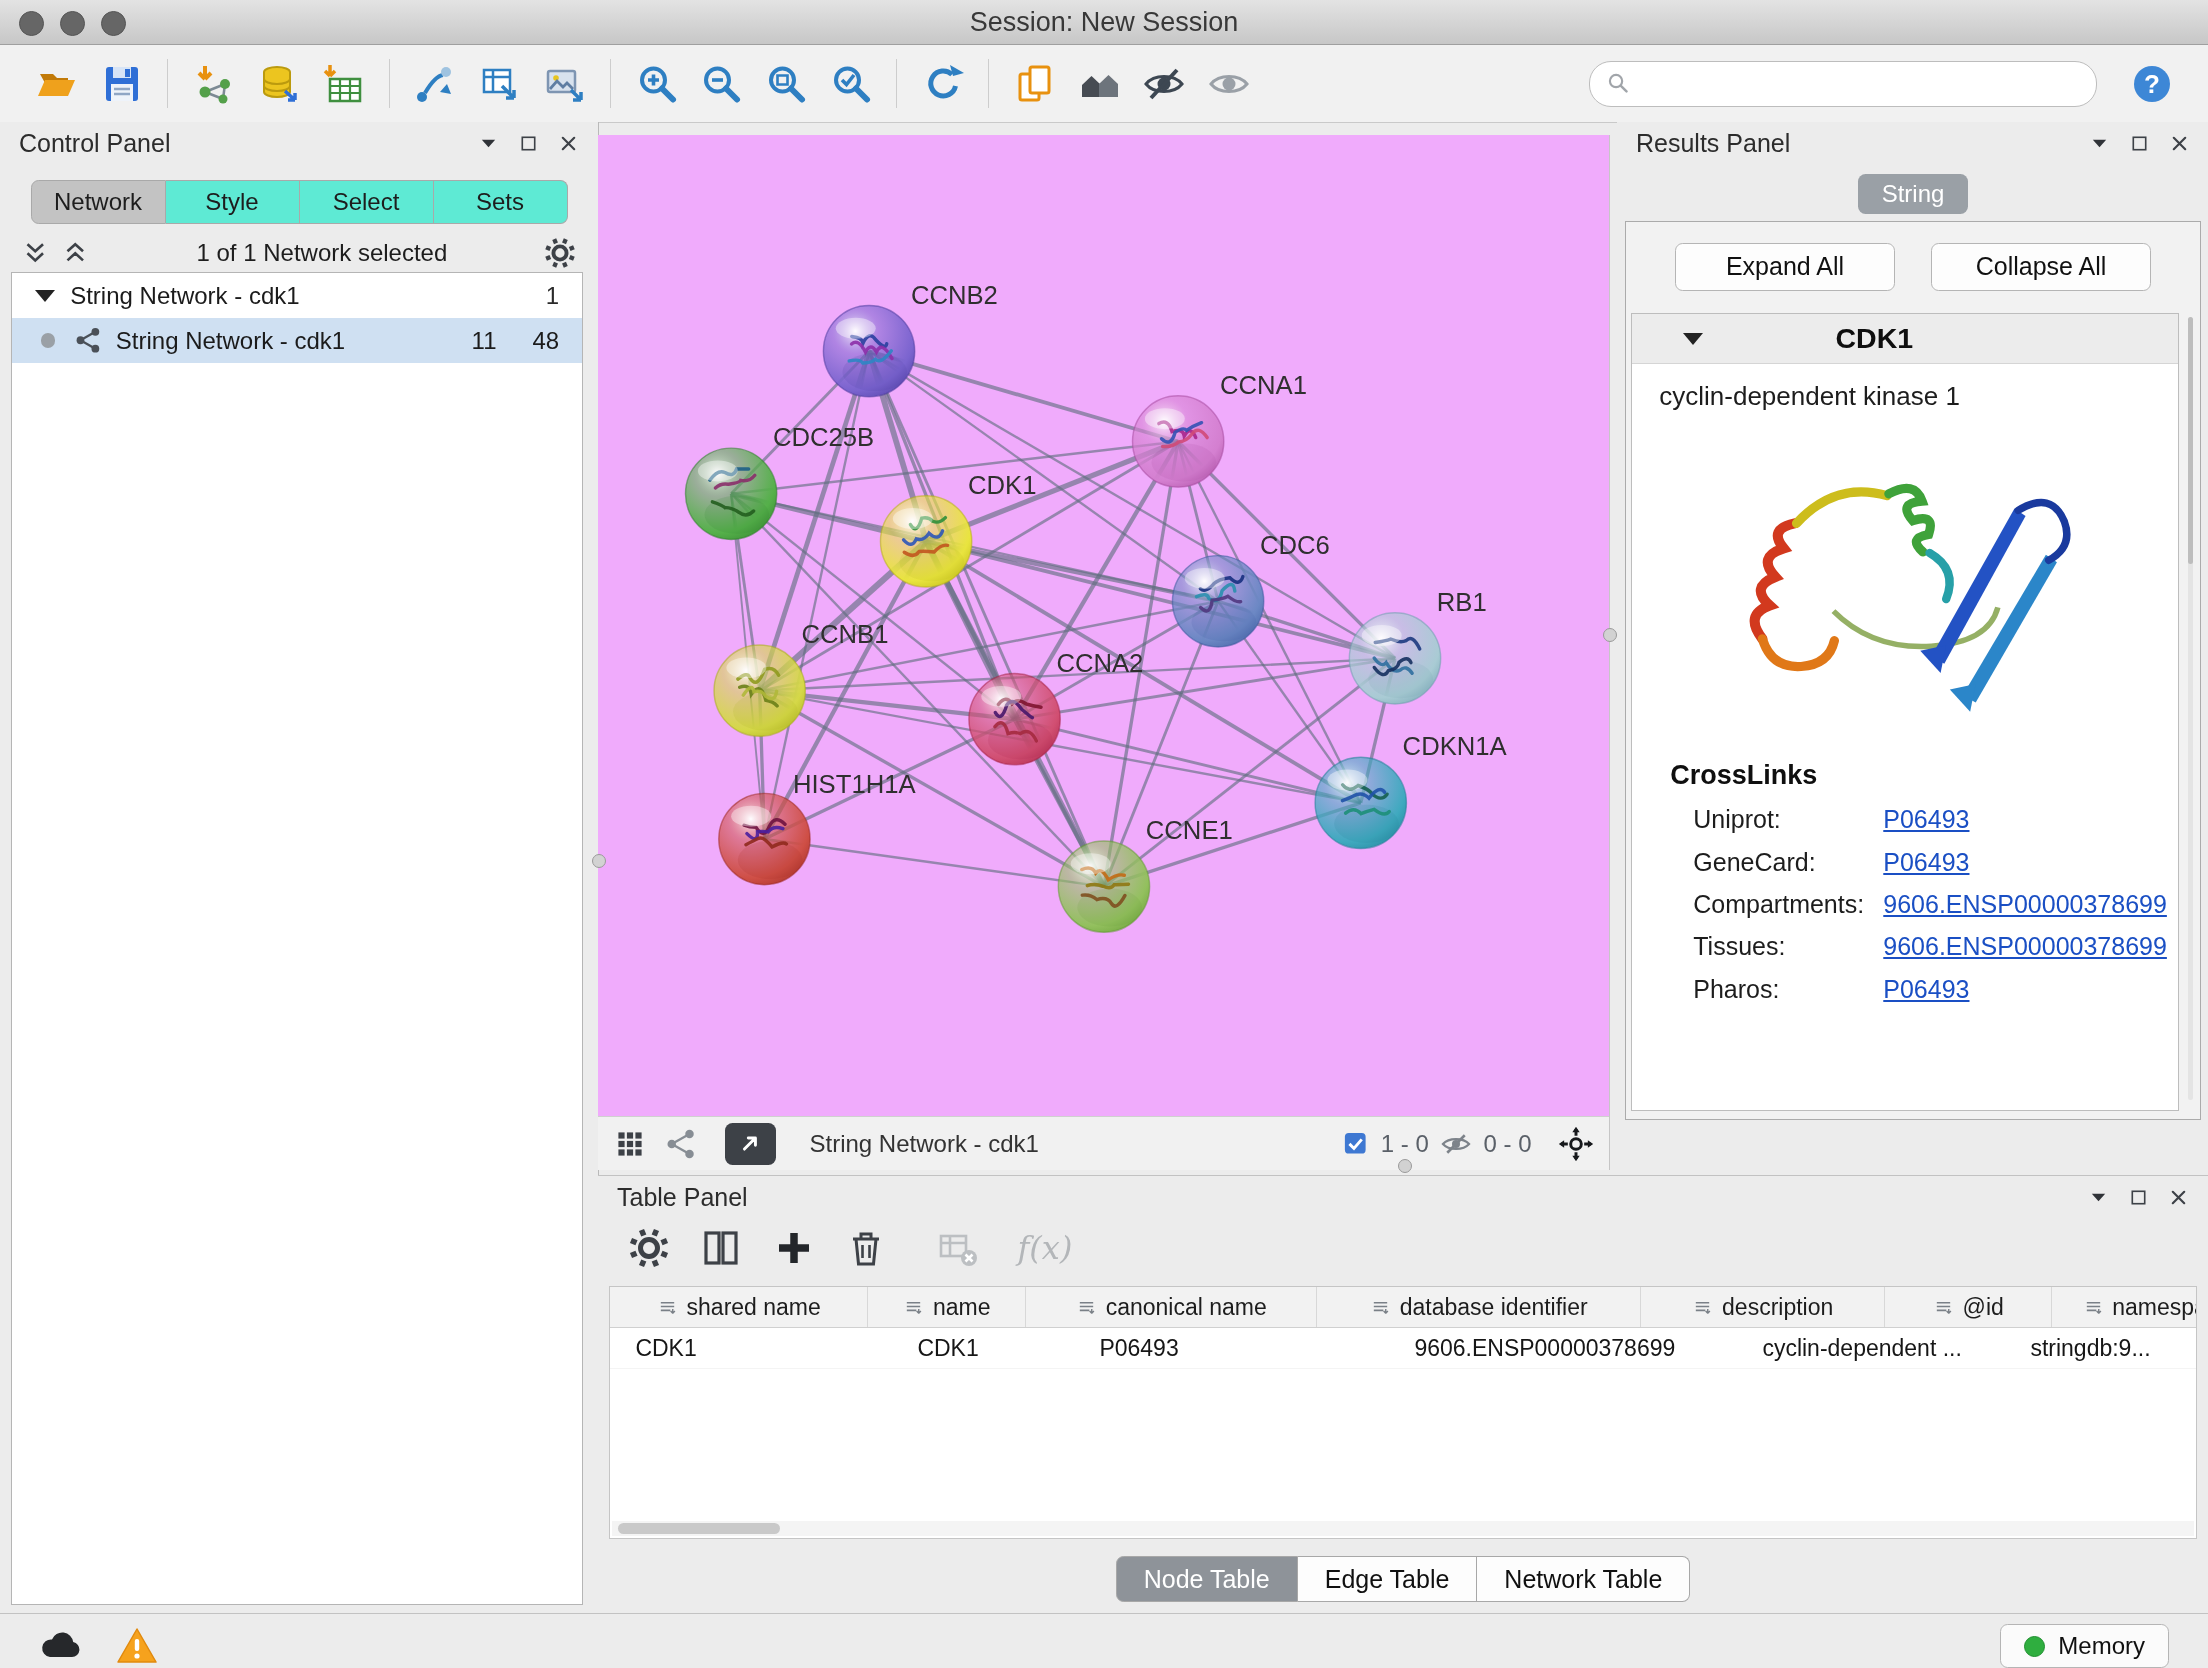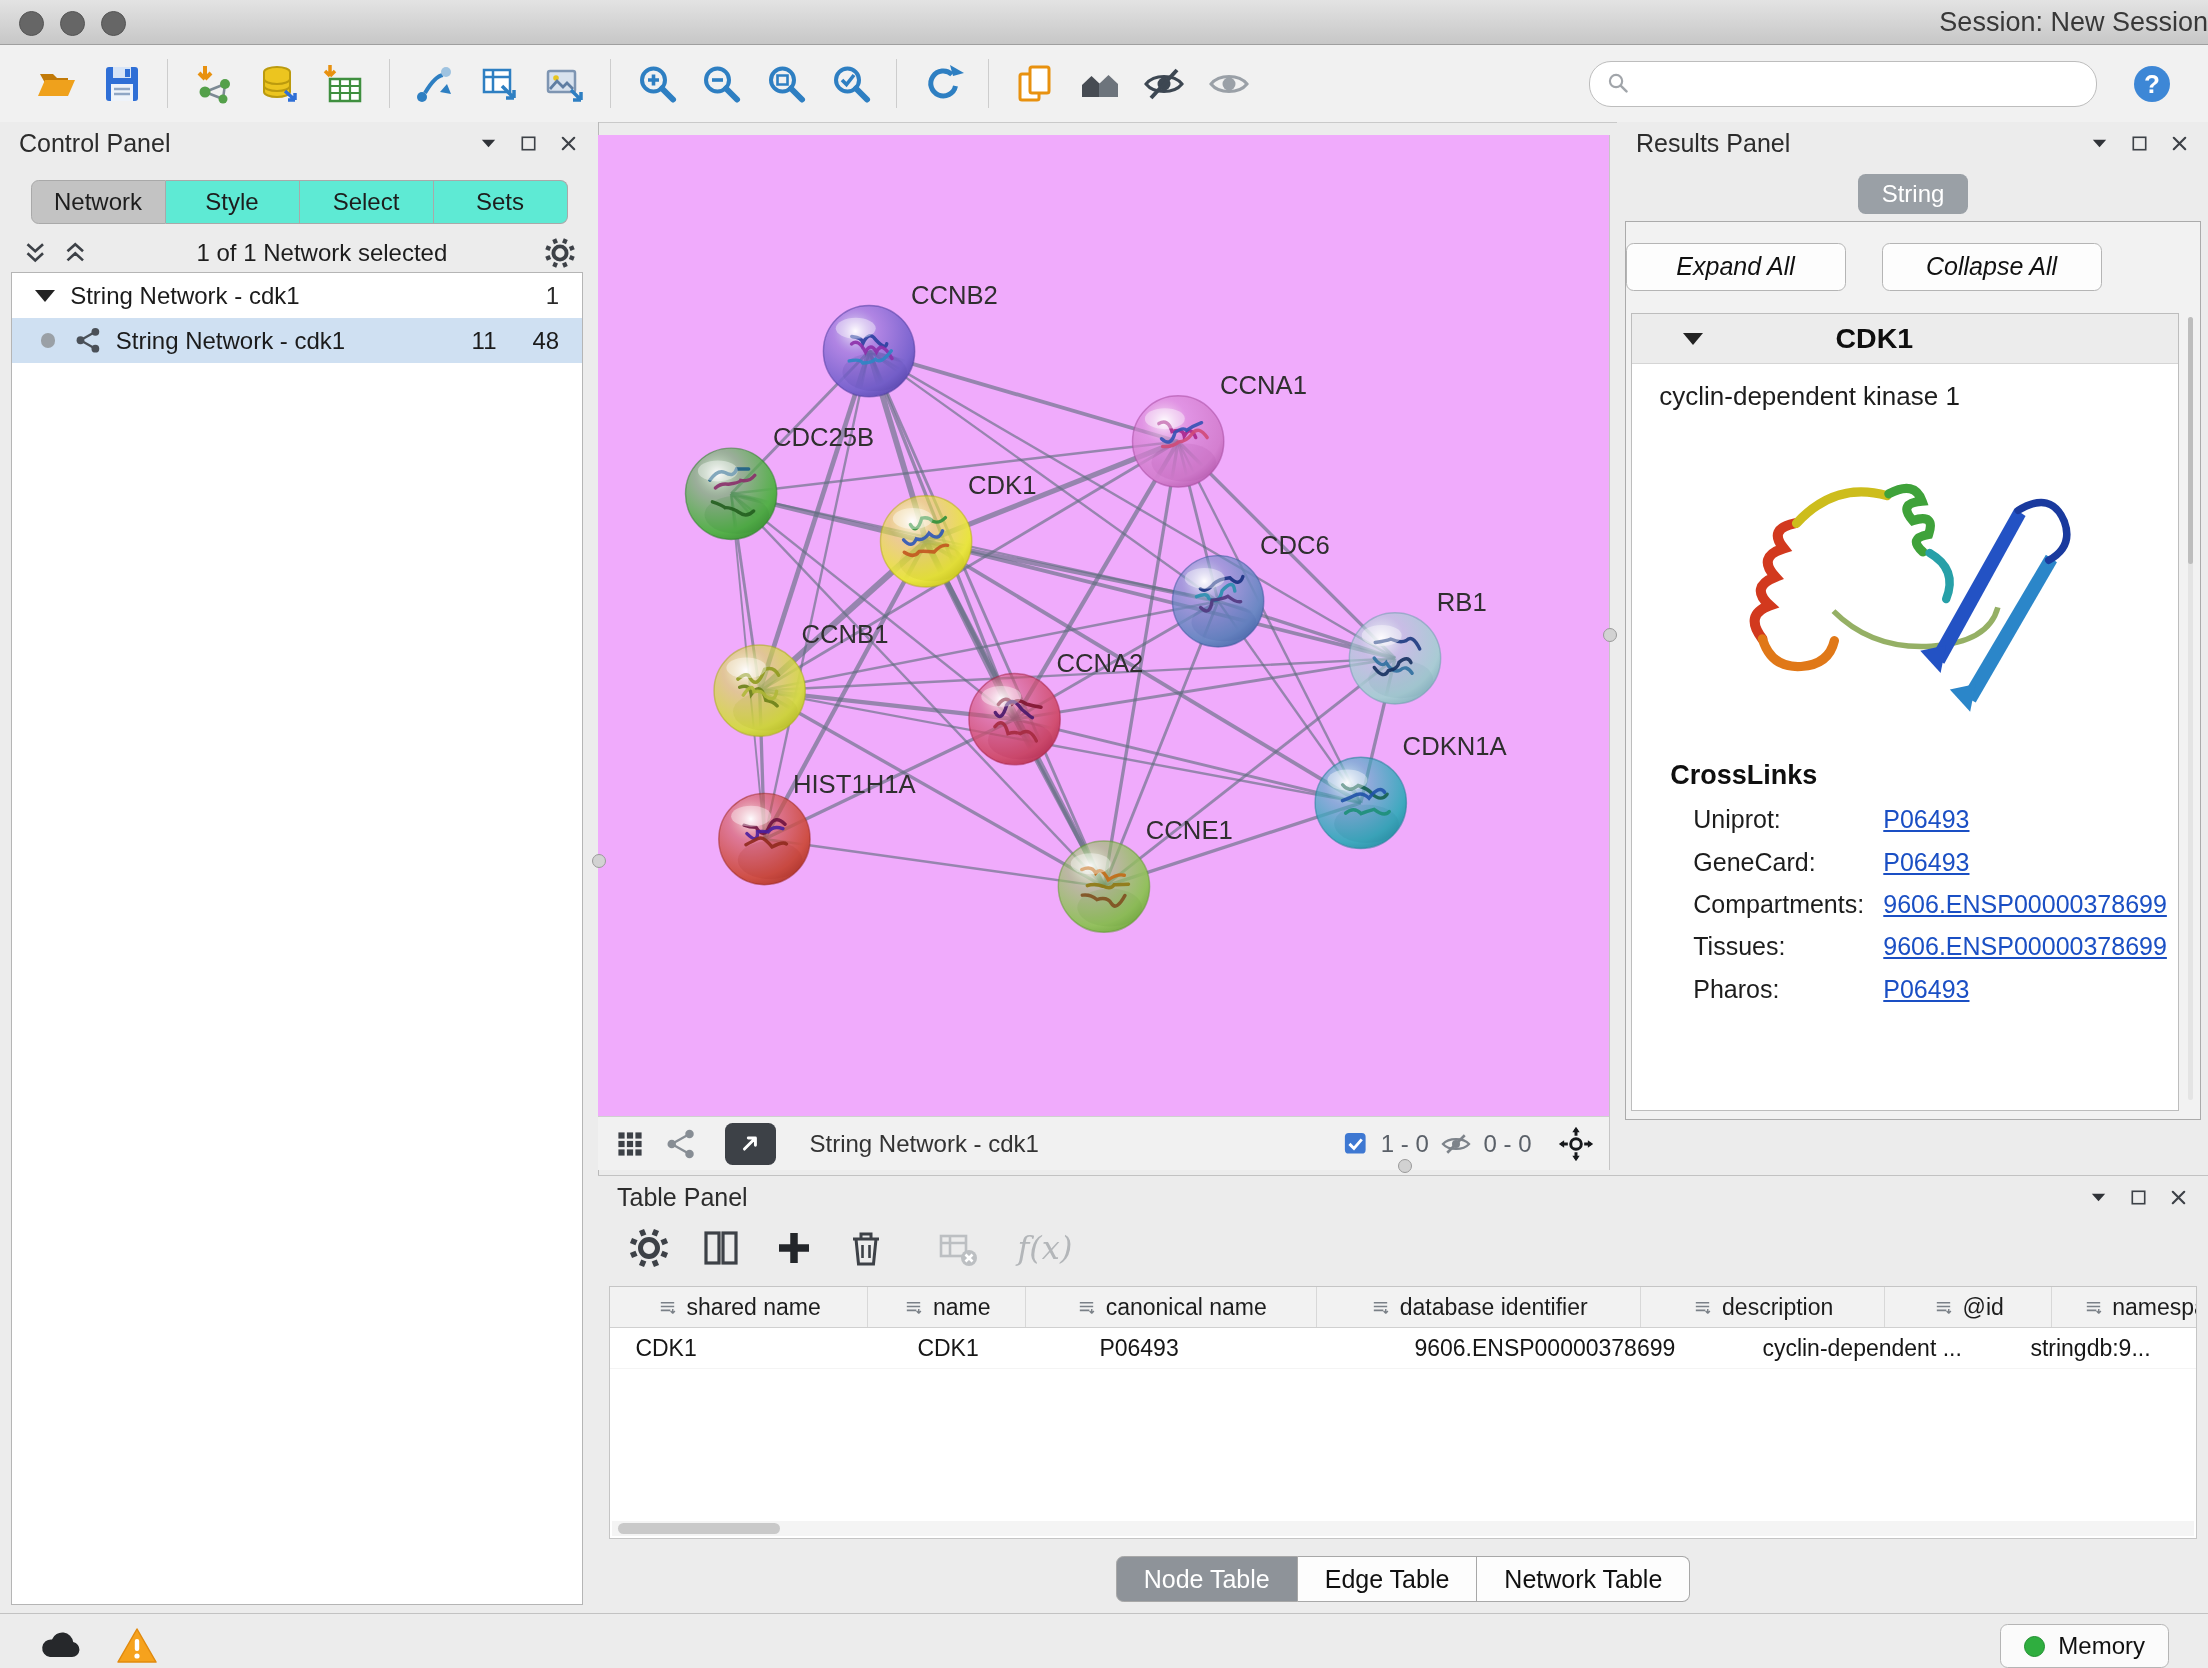--- a/index.html
+++ b/index.html
@@ -3,21 +3,21 @@
 <meta charset="utf-8">
 <style>
   html,body{margin:0;padding:0;}
   body{font-family:"Liberation Sans","DejaVu Sans",sans-serif;background:#e8e8e8;}
   .app{position:relative;width:2208px;height:1668px;background:#ececec;overflow:hidden;}
 
   
   .titlebar{position:absolute;top:0;left:0;right:0;height:44px;background:linear-gradient(#e3e3e3,#c7c7c7);border-bottom:1px solid #9f9f9f;}
   .traffic{position:absolute;left:19px;top:10.5px;display:flex;gap:16px;}
   .tl{width:23px;height:23px;border-radius:50%;background:#666;border:1px solid #555;}
-  .win-title{text-align:right;line-height:44px;font-size:27px;color:#383838;}
+  .win-title{text-align:center;line-height:44px;font-size:27px;color:#383838;}
 
   
   .toolbar{position:absolute;top:45px;left:0;right:0;height:77px;background:#f1f1f1;border-bottom:1px solid #c9c9c9;display:flex;align-items:center;padding:0 25px;}
   .tb-btn{width:55px;height:55px;margin:0 4.8px;display:flex;align-items:center;justify-content:center;border-radius:5.7px;flex:none;}
   .tb-btn .ic{width:44px;height:44px;}
   .tb-sep{width:1px;height:49px;background:#cdcdcd;margin:0 13.3px;flex:none;}
   .tb-search{margin-left:auto;display:flex;align-items:center;width:476px;height:44px;border:1px solid #bdbdbd;border-radius:22px;background:#fff;padding:0 15px;flex:none;}
   .tb-search .ic{width:27px;height:27px;opacity:.8;}
   .tb-search input{border:none;outline:none;flex:1;font-size:23px;margin-left:9.5px;background:transparent;font-family:inherit;}
   .tb-help{margin-left:27px;margin-right:3.8px;}
@@ -60,21 +60,21 @@
   .net-statusbar{position:absolute;left:0;right:0;bottom:0;height:53px;background:#f1f1f1;border-top:1px solid #cfcfcf;display:flex;align-items:center;padding:0 15px;gap:17px;}
   .launch-btn{width:51px;height:42px;background:#3d4147;border-radius:7.6px;display:flex;align-items:center;justify-content:center;margin-left:9.5px;}
   .net-title{font-size:24px;color:#333;margin-left:17px;flex:1;}
   .net-badges{display:flex;align-items:center;gap:11.4px;font-size:24px;color:#5a6068;}
   .n30{width:28.5px;height:28.5px;} .n34{width:32px;height:32px;} .n36{width:34px;height:34px;} .n38{width:36px;height:36px;margin-left:15px;}
 
   
   .results-panel{position:absolute;left:1617px;top:122px;width:592px;height:1053px;background:#ececec;}
   .rp-tab{width:110px;height:40px;line-height:40px;background:#9aa0a6;color:#fff;border-radius:7.6px;font-size:24px;text-align:center;margin:9.5px auto 7.6px;}
   .rp-box{position:absolute;left:7.6px;right:7.6px;top:99px;bottom:55px;border:1px solid #ababab;background:#f2f2f2;}
-  .rp-actions{display:flex;gap:36px;padding:21px 0;font-style:italic;}
+  .rp-actions{display:flex;justify-content:center;gap:36px;padding:21px 0;}
   .rp-btn{min-width:176px;height:46px;line-height:44px;text-align:center;background:#fdfdfd;border:1px solid #b5b5b5;border-radius:7.6px;font-size:25px;color:#101010;padding:0 21px;}
   .rp-section{position:absolute;left:5.7px;right:21px;top:91px;bottom:7.6px;border:1px solid #bdbdbd;background:#fff;overflow:hidden;}
   .rp-sec-header{height:49px;background:#ececec;border-bottom:1px solid #d5d5d5;display:flex;align-items:center;}
   .rp-sec-header .solid-caret{margin-left:51px;}
   .rp-symbol{flex:1;text-align:center;font-size:28.5px;font-weight:bold;color:#0f0f0f;padding-right:133px;}
   .rp-desc{font-size:26px;color:#1d1d1d;padding:17px 27px 3.8px;}
   .rp-protein{display:block;margin:15px auto 3.8px;width:409px;height:314px;}
   .rp-cl-title{font-size:27px;font-weight:bold;color:#0f0f0f;padding:11.4px 0 7.6px 38px;}
   .rp-row{display:flex;font-size:25px;padding:6.7px 0 6.7px 61px;align-items:baseline;}
   .rp-row-label{width:190px;color:#1d1d1d;flex:none;}

